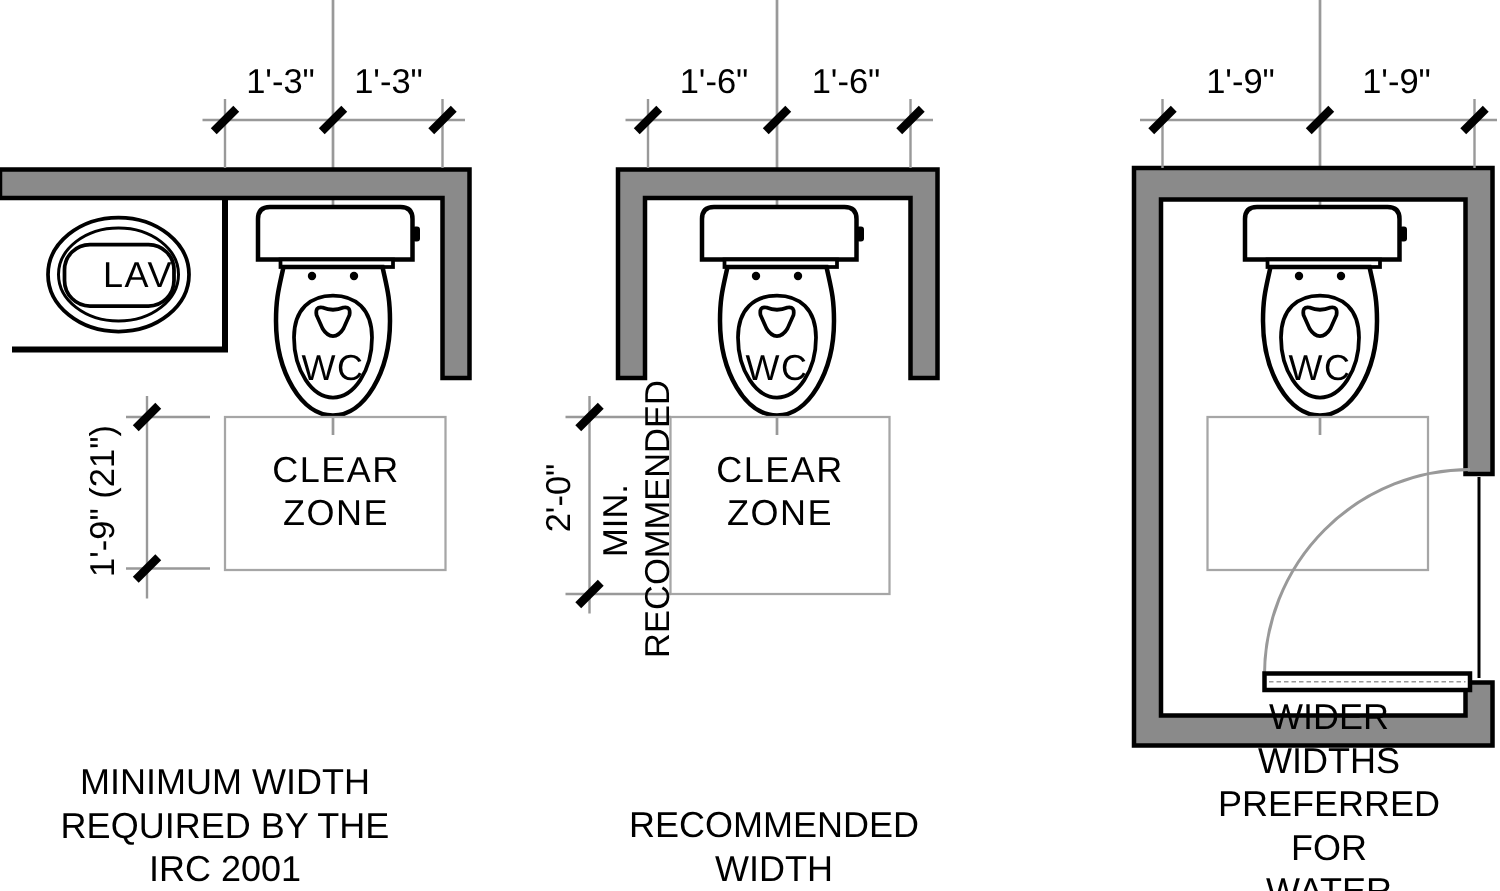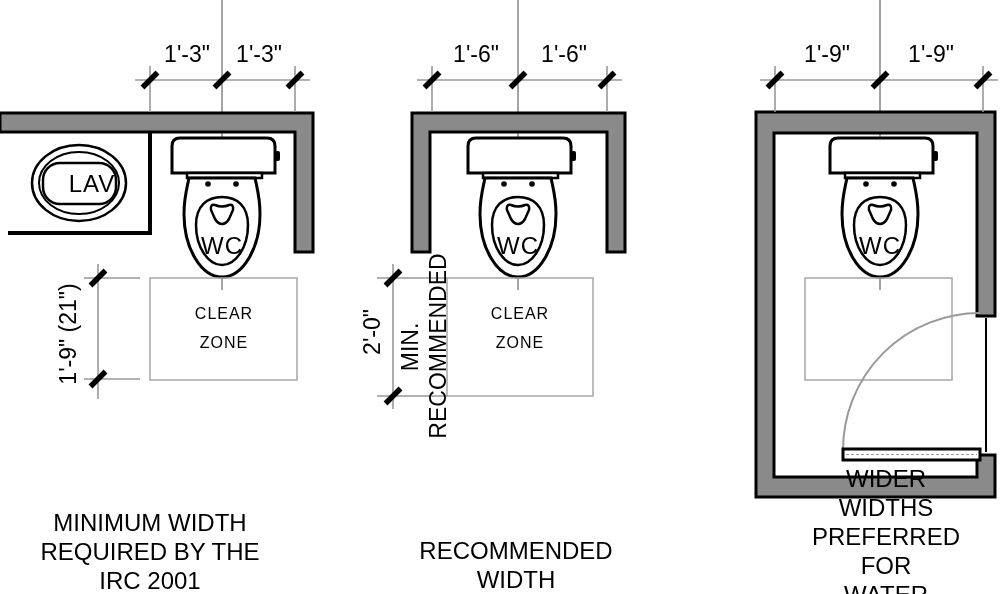--- a/index.html
+++ b/index.html
@@ -4,21 +4,21 @@
 <style>
   html,body{margin:0;padding:0;background:#fff;}
   .stage{position:relative;width:1000px;height:594px;background:#fff;overflow:hidden;
          font-family:"Liberation Sans", sans-serif;color:#000;}
   .stage svg{position:absolute;left:0;top:0;}
   .lbl{position:absolute;transform:translate(-50%,-50%);font-size:23px;line-height:28px;
        white-space:pre-line;text-align:center;color:#000;}
   .rot{transform:translate(-50%,-50%) rotate(-90deg);white-space:nowrap;}
   .dim{font-size:23px;}
   .fixture{font-size:24px;letter-spacing:1px;}
-  .zone{font-size:16px;line-height:29px;letter-spacing:1px;}
+  .zone{font-size:24px;line-height:29px;letter-spacing:1px;}
   .caption{font-size:24px;line-height:29px;}
 </style>
 </head>
 <body>
 
 <div class="stage">
 
 <svg width="1000" height="594" viewBox="0 0 1000 594">
   <defs>
     <g id="toilet-def">

